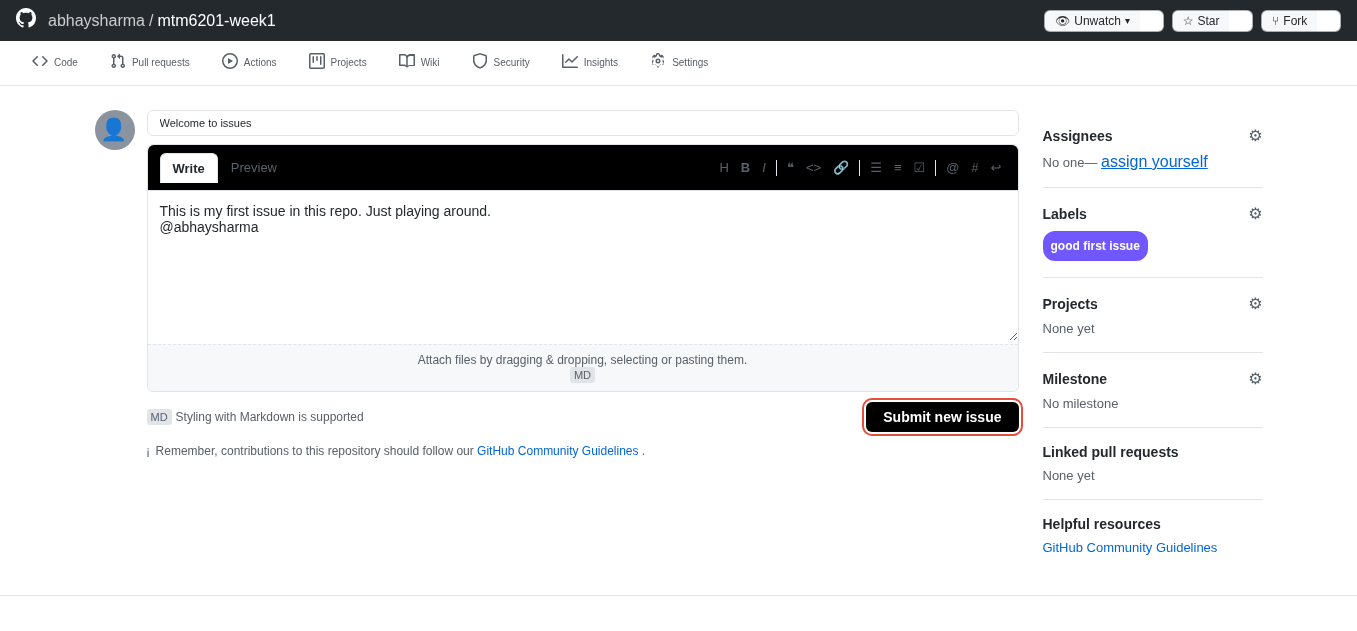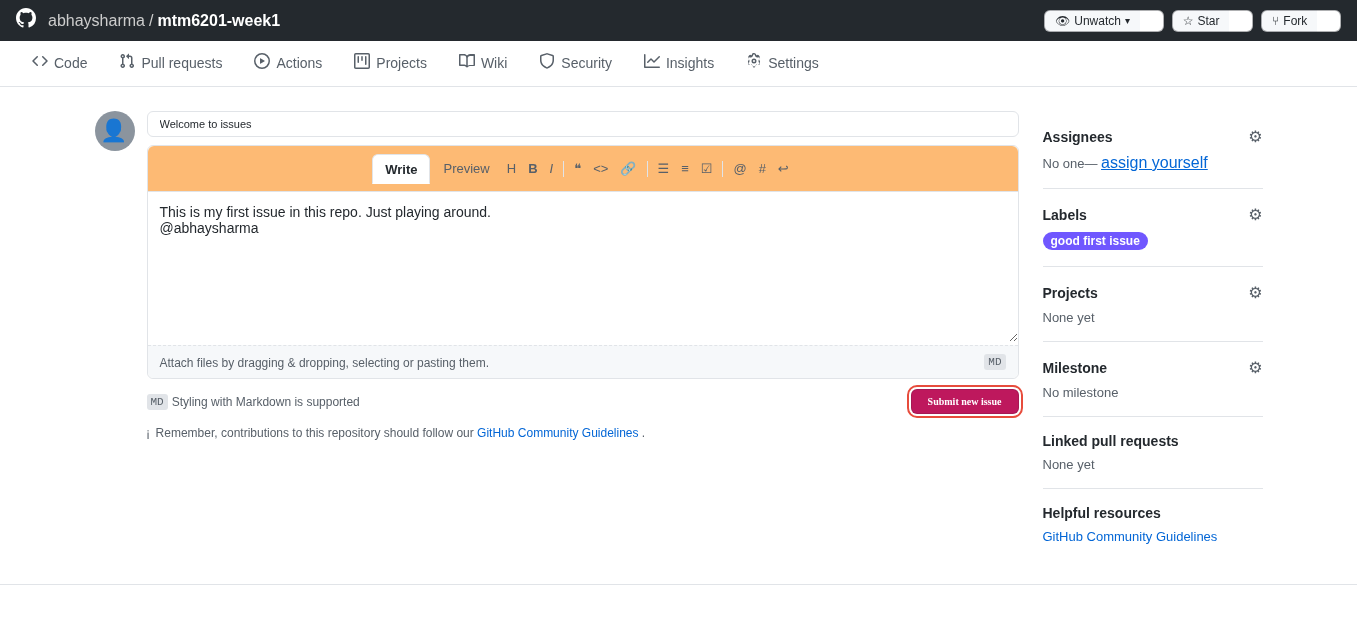--- a/index.html
+++ b/index.html
@@ -2,63 +2,63 @@
 <html><head>
   <meta charset="utf-8">
   <style>
     * { box-sizing: border-box; margin: 0; padding: 0; }
     body { font-family: -apple-system, BlinkMacSystemFont, "Segoe UI", Helvetica, Arial, sans-serif; font-size: 14px; color: #24292e; background: #fff; }
     .gh-btn-small { display: flex; align-items: center; gap: 4px; padding: 3px 10px; background: #f6f8fa; border: 1px solid rgba(27,31,35,0.35); border-radius: 6px; font-size: 12px; cursor: pointer; color: #24292e; }
     .gh-btn-count { padding: 3px 8px; background: #fff; border: 1px solid rgba(27,31,35,0.35); border-left: none; border-radius: 0 6px 6px 0; font-size: 12px; }
 
     
     .repo-nav { display: flex; align-items: center; border-bottom: 1px solid #e1e4e8; padding: 0 16px; background: #fff; overflow-x: auto; }
-    .repo-nav-item { display: flex; align-items: center; gap: 6px; padding: 12px 16px; font-size: 14px; color: #586069; text-decoration: none; border-bottom: 2px solid transparent; white-space: nowrap; cursor: pointer; }
+    .repo-nav-item { display: flex; align-items: center; gap: 6px; padding: 12px 16px; font-size: 10px; color: #586069; text-decoration: none; border-bottom: 2px solid transparent; white-space: nowrap; cursor: pointer; }
     .repo-nav-item.active { color: #24292e; font-weight: 600; border-bottom-color: #f9826c; }
 
     
     .main-content { max-width: 1200px; margin: 0 auto; padding: 24px 16px; display: flex; gap: 24px; }
     .issue-form-col { flex: 1; display: flex; gap: 12px; }
     .avatar-placeholder { width: 40px; height: 40px; border-radius: 50%; background: #8b949e; display: flex; align-items: center; justify-content: center; color: #fff; font-size: 18px; }
     .issue-form { flex: 1; }
 
     
     .title-input { width: 100%; padding: 6px 12px; font-size: 11px; border: 1px solid #e1e4e8; border-radius: 6px; outline: none; color: #24292e; }
 
     
     .editor-container { border: 1px solid #e1e4e8; border-radius: 6px; margin-top: 8px; }
-    .editor-tabs { display: flex; align-items: center; justify-content: center; padding: 8px 12px; border-bottom: 1px solid #e1e4e8; background: #fdba74; border-radius: 6px 6px 0 0; }
+    .editor-tabs { display: flex; align-items: center; justify-content: space-between; padding: 8px 12px; border-bottom: 1px solid #e1e4e8; background: #000000; border-radius: 6px 6px 0 0; }
     .editor-tab-group { display: flex; gap: 0; }
     .editor-tab { padding: 6px 12px; font-size: 13px; cursor: pointer; border: 1px solid transparent; border-radius: 6px 6px 0 0; background: transparent; color: #586069; }
     .editor-tab.active { background: #fff; color: #24292e; font-weight: 600; border-color: #e1e4e8; border-bottom-color: #fff; margin-bottom: -1px; }
     .editor-toolbar { display: flex; gap: 4px; align-items: center; }
     .toolbar-btn { background: none; border: none; cursor: pointer; color: #586069; padding: 4px; font-size: 13px; border-radius: 4px; }
     .toolbar-sep { width: 1px; height: 16px; background: #e1e4e8; margin: 0 2px; }
-    .attach-area { padding: 8px 12px; border-top: 1px dashed #e1e4e8; font-size: 12px; color: #586069; display: flex; align-items: flex-end; justify-content: space-between; background: #f6f8fa; border-radius: 0 0 6px 6px; }
-    .md-icon { font-size: 11px; background: #e1e4e8; border-radius: 3px; padding: 2px 4px; color: #586069; font-family: Liberation Mono, monospace; }
+    .attach-area { padding: 8px 12px; border-top: 1px dashed #e1e4e8; font-size: 12px; color: #586069; display: flex; align-items: center; justify-content: space-between; background: #f6f8fa; border-radius: 0 0 6px 6px; flex-direction: column; }
+    .md-icon { font-size: 11px; background: #e1e4e8; border-radius: 3px; padding: 2px 4px; color: #586069; }
 
     
     .action-bar { display: flex; align-items: center; justify-content: space-between; margin-top: 10px; }
     .markdown-note { font-size: 12px; color: #586069; display: flex; align-items: center; gap: 4px; }
-    .submit-btn { background: #be185d; color: #fff; border: 1px solid rgba(27,31,35,0.15); border-radius: 6px; padding: 6px 16px; font-size: 10px; font-weight: 600; cursor: pointer; outline: 2px solid #e74c3c; outline-offset: 2px; font-family: Liberation Serif, serif; }
+    .submit-btn { background: #000000; color: #fff; border: 1px solid rgba(27,31,35,0.15); border-radius: 6px; padding: 6px 16px; font-size: 14px; font-weight: 600; cursor: pointer; outline: 2px solid #e74c3c; outline-offset: 2px; }
 
     
     .community-note { margin-top: 12px; font-size: 12px; color: #586069; display: flex; align-items: flex-start; gap: 6px; }
     .community-note a { color: #0366d6; text-decoration: none; }
 
     
     .sidebar { width: 220px; flex-shrink: 0; font-size: 13px; }
     .sidebar-section { padding: 16px 0; border-bottom: 1px solid #e1e4e8; }
     .sidebar-section:last-child { border-bottom: none; }
     .sidebar-section-header { display: flex; align-items: center; justify-content: space-between; margin-bottom: 8px; }
     .sidebar-section-title { font-weight: 600; font-size: 14px; color: #24292e; }
     .sidebar-gear { cursor: pointer; color: #586069; font-size: 16px; }
     .sidebar-none { color: #586069; }
     .assign-yourself { color: #0366d6; cursor: pointer; font-size: 16px; }
-    .label-badge { display: inline-block; padding: 2px 8px; border-radius: 12px; font-size: 12px; font-weight: 600; color: #fff; background: #7057ff; }
+    .label-badge { display: inline-block; padding: 8px 8px; border-radius: 12px; font-size: 12px; font-weight: 600; color: #fff; background: #7057ff; }
     .sidebar-link { color: #0366d6; text-decoration: none; font-size: 13px; }
 
     
     footer { border-top: 1px solid #e1e4e8; padding: 24px 16px; text-align: center; font-size: 12px; color: #586069; }
 
     
     .btn-group { display: flex; }
     .btn-group .gh-btn-small { border-radius: 6px 0 0 6px; border-right: none; }
     .btn-group .gh-btn-count { border-radius: 0 6px 6px 0; }
   </style>
@@ -67,21 +67,21 @@
 
 <div style="display:flex; align-items:center; padding:8px 16px; background:#24292e; color:#fff;">
   <div style="display:flex; align-items:center; gap:4px; font-size:16px;">
     <span style="margin-right:8px; font-size:20px; color:#fff;">
       <svg height="20" width="20" viewBox="0 0 16 16" fill="white">
           <path fill-rule="evenodd" d="M8 0C3.58 0 0 3.58 0 8c0 3.54 2.29 6.53 5.47 7.59.4.07.55-.17.55-.38 0-.19-.01-.82-.01-1.49-2.01.37-2.53-.49-2.69-.94-.09-.23-.48-.94-.82-1.13-.28-.15-.68-.52-.01-.53.63-.01 1.08.58 1.23.82.72 1.21 1.87.87 2.33.66.07-.52.28-.87.51-1.07-1.78-.2-3.64-.89-3.64-3.95 0-.87.31-1.59.82-2.15-.08-.2-.36-1.02.08-2.12 0 0 .67-.21 2.2.82.64-.18 1.32-.27 2-.27.68 0 1.36.09 2 .27 1.53-1.04 2.2-.82 2.2-.82.44 1.1.16 1.92.08 2.12.51.56.82 1.27.82 2.15 0 3.07-1.87 3.75-3.65 3.95.29.25.54.73.54 1.48 0 1.07-.01 1.93-.01 2.2 0 .21.15.46.55.38A8.013 8.013 0 0016 8c0-4.42-3.58-8-8-8z"></path>
         </svg>
     </span>
     <span style="color:#ccc; cursor:pointer;">abhaysharma</span>
     <span style="color:#ccc;">/</span>
-    <span style="color:#fff; font-weight:700; cursor:pointer;">mtm6201-week1</span>
+    <span style="color:#fff; font-weight:400; cursor:pointer;">mtm6201-week1</span>
   </div>
   <div style="margin-left:auto; display:flex; gap:8px;">
     <div class="btn-group">
       <button class="gh-btn-small">
         <span>👁</span>
         <span>Unwatch</span>
         <span style="font-size:10px;">▾</span>
       </button>
       <span class="gh-btn-count">1</span>
     </div>

